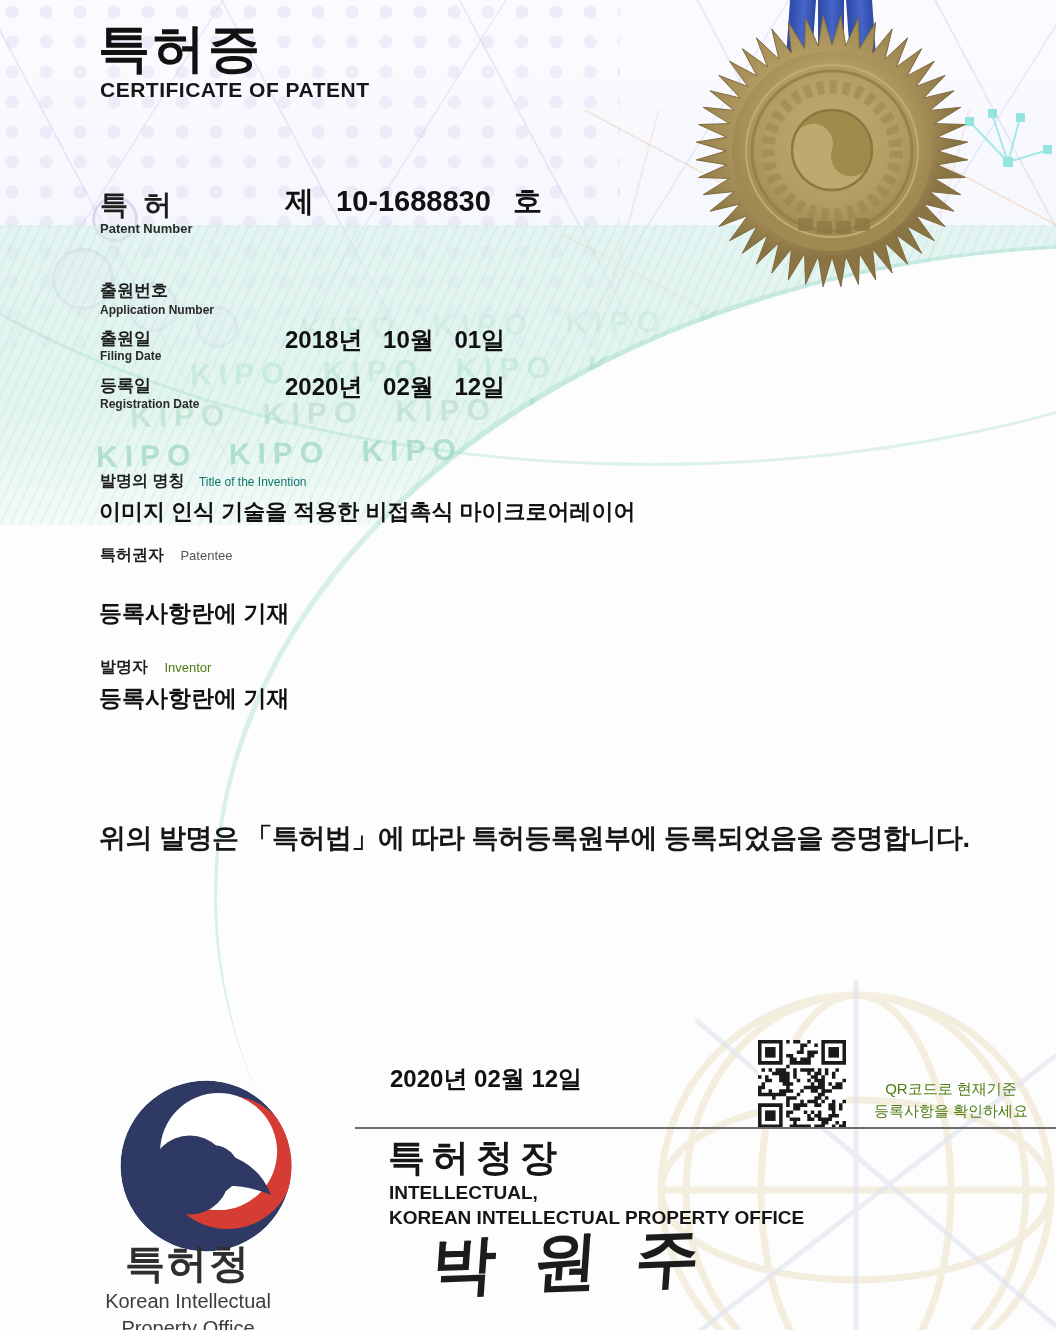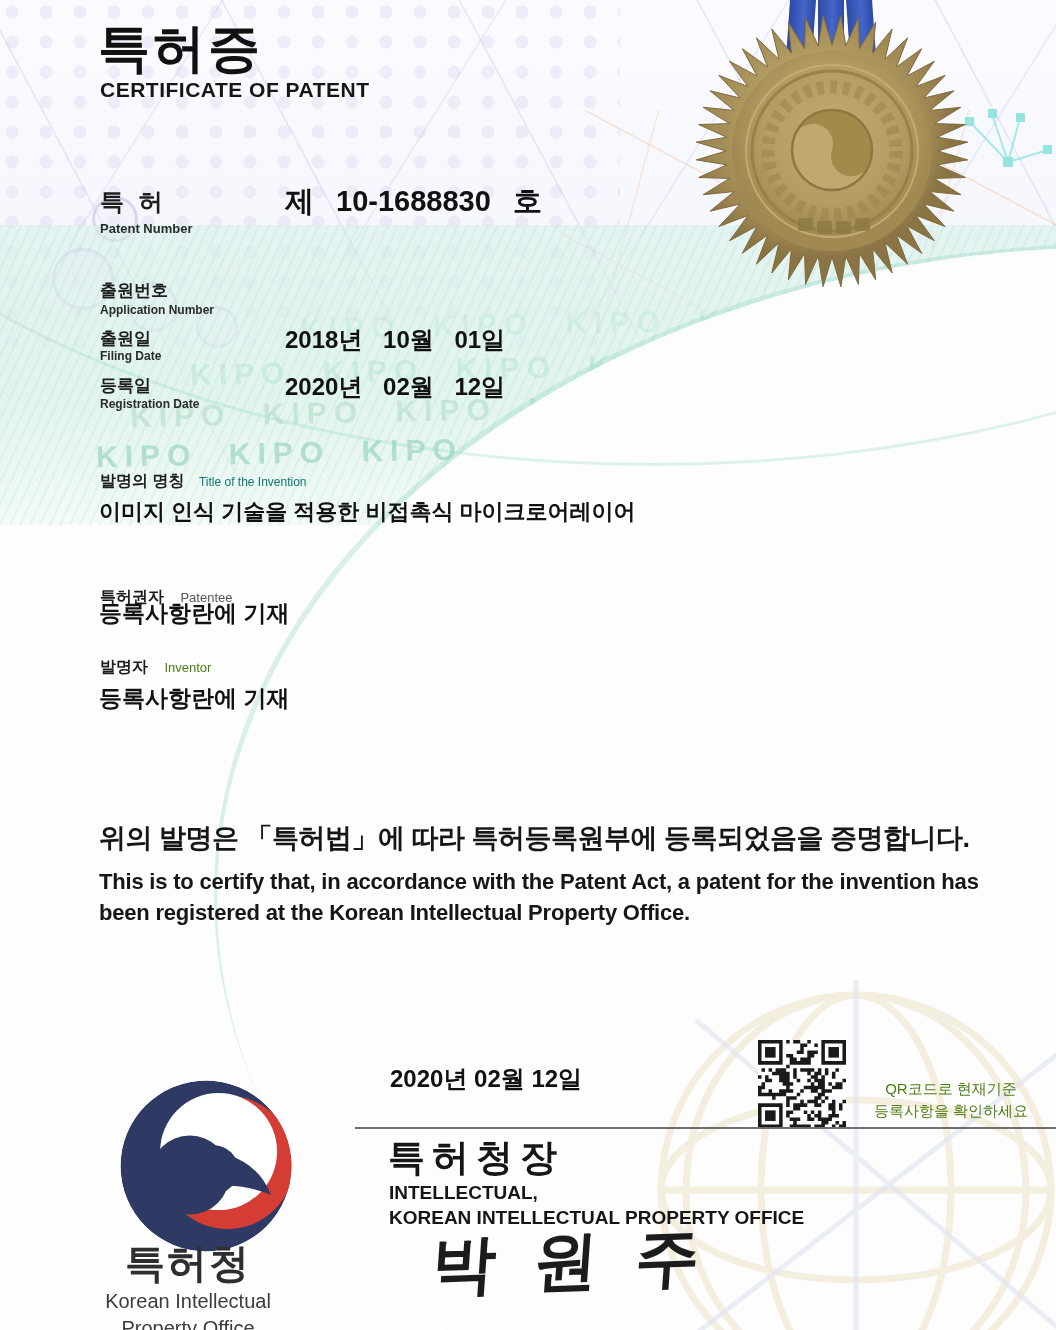--- a/index.html
+++ b/index.html
@@ -137,55 +137,54 @@
       <rect x="106" y="208" width="15" height="13" rx="2"></rect>
         <rect x="125" y="211" width="15" height="13" rx="2"></rect>
       <rect x="144" y="211" width="15" height="13" rx="2"></rect>
         <rect x="163" y="208" width="15" height="13" rx="2"></rect>
     </g>
   </svg>
 
   <div class="abs title-kr">특허증</div>
   <div class="abs title-en">CERTIFICATE OF PATENT</div>
 
-  <div class="abs lbl-kr" style="left:100px;top:186px;font-size:24px;letter-spacing:4px;">특 허</div>
+  <div class="abs lbl-kr" style="left:100px;top:186px;font-size:28px;letter-spacing:4px;">특 허</div>
   <div class="abs lbl-en" style="left:100px;top:221px;font-size:13px;">Patent Number</div>
   <div class="abs val wsp" style="left:285px;top:182px;font-size:29px;">제 10-1688830 호</div>
 
   <div class="abs lbl-kr" style="left:100px;top:279px;font-size:17px;">출원번호</div>
   <div class="abs lbl-en" style="left:100px;top:303px;font-size:12px;">Application Number</div>
 
   <div class="abs lbl-kr" style="left:100px;top:327px;font-size:17px;">출원일</div>
   <div class="abs lbl-en" style="left:100px;top:349px;font-size:12px;">Filing Date</div>
   <div class="abs val wsp" style="left:285px;top:324px;font-size:24px;">2018년 10월 01일</div>
 
   <div class="abs lbl-kr" style="left:100px;top:374px;font-size:17px;">등록일</div>
   <div class="abs lbl-en" style="left:100px;top:397px;font-size:12px;">Registration Date</div>
   <div class="abs val wsp" style="left:285px;top:371px;font-size:24px;">2020년 02월 12일</div>
 
   <div class="abs" style="left:100px;top:471px;font-size:16px;">
     <span class="lbl-kr" style="font-size:16px;">발명의 명칭</span>
     <span class="lbl-en" style="font-size:12px;font-weight:normal;color:#0f766e;margin-left:10px;">Title of the Invention</span>
   </div>
   <div class="abs val" style="left:99px;top:497px;font-size:22px;">이미지 인식 기술을 적용한 비접촉식 마이크로어레이어</div>
 
-  <div class="abs" style="left:100px;top:587px;">
+  <div class="abs" style="left:100px;top:545px;">
     <span class="lbl-kr" style="font-size:16px;">특허권자</span>
     <span class="lbl-en" style="font-size:13px;font-weight:normal;color:#555;margin-left:12px;">Patentee</span>
   </div>
   <div class="abs val" style="left:99px;top:598px;font-size:23px;">등록사항란에 기재</div>
 
   <div class="abs" style="left:100px;top:657px;">
     <span class="lbl-kr" style="font-size:16px;">발명자</span>
     <span class="lbl-en" style="font-size:13px;font-weight:normal;color:#4d7c0f;margin-left:12px;">Inventor</span>
   </div>
   <div class="abs val" style="left:99px;top:683px;font-size:23px;">등록사항란에 기재</div>
 
   <div class="abs stmt-kr">위의 발명은 「특허법」에 따라 특허등록원부에 등록되었음을 증명합니다.</div>
-  <div class="abs stmt-en">This is to certify that, in accordance with the Patent Act, a patent for the invention has been registered at the Korean Intellectual Property Office.</div>
 
   <div class="abs val" style="left:390px;top:1063px;font-size:24px;font-weight:600;">2020년 02월 12일</div>
 
   <svg class="abs" style="left:758px;top:1040px;" width="88" height="88" viewBox="0 0 25 25">
     <rect width="25" height="25" fill="#fff"></rect>
     <path id="qr-modules" fill="#1a1a1a" d="M8,0h1v1h-1zM10,0h1v1h-1zM11,0h1v1h-1zM14,0h1v1h-1zM12,1h1v1h-1zM13,1h1v1h-1zM16,1h1v1h-1zM12,2h1v1h-1zM11,3h1v1h-1zM12,3h1v1h-1zM14,3h1v1h-1zM15,3h1v1h-1zM16,3h1v1h-1zM8,4h1v1h-1zM9,4h1v1h-1zM14,4h1v1h-1zM15,4h1v1h-1zM9,5h1v1h-1zM10,5h1v1h-1zM12,5h1v1h-1zM13,5h1v1h-1zM14,5h1v1h-1zM9,6h1v1h-1zM10,6h1v1h-1zM11,6h1v1h-1zM12,6h1v1h-1zM13,6h1v1h-1zM14,6h1v1h-1zM8,7h1v1h-1zM1,8h1v1h-1zM3,8h1v1h-1zM5,8h1v1h-1zM6,8h1v1h-1zM7,8h1v1h-1zM10,8h1v1h-1zM12,8h1v1h-1zM13,8h1v1h-1zM14,8h1v1h-1zM15,8h1v1h-1zM17,8h1v1h-1zM19,8h1v1h-1zM22,8h1v1h-1zM4,9h1v1h-1zM5,9h1v1h-1zM6,9h1v1h-1zM7,9h1v1h-1zM8,9h1v1h-1zM10,9h1v1h-1zM14,9h1v1h-1zM16,9h1v1h-1zM17,9h1v1h-1zM19,9h1v1h-1zM21,9h1v1h-1zM0,10h1v1h-1zM2,10h1v1h-1zM6,10h1v1h-1zM7,10h1v1h-1zM8,10h1v1h-1zM10,10h1v1h-1zM15,10h1v1h-1zM16,10h1v1h-1zM18,10h1v1h-1zM21,10h1v1h-1zM2,11h1v1h-1zM3,11h1v1h-1zM6,11h1v1h-1zM7,11h1v1h-1zM8,11h1v1h-1zM11,11h1v1h-1zM14,11h1v1h-1zM16,11h1v1h-1zM17,11h1v1h-1zM18,11h1v1h-1zM24,11h1v1h-1zM1,12h1v1h-1zM7,12h1v1h-1zM8,12h1v1h-1zM9,12h1v1h-1zM15,12h1v1h-1zM17,12h1v1h-1zM18,12h1v1h-1zM20,12h1v1h-1zM22,12h1v1h-1zM23,12h1v1h-1zM0,13h1v1h-1zM1,13h1v1h-1zM8,13h1v1h-1zM13,13h1v1h-1zM14,13h1v1h-1zM15,13h1v1h-1zM16,13h1v1h-1zM17,13h1v1h-1zM18,13h1v1h-1zM21,13h1v1h-1zM22,13h1v1h-1zM23,13h1v1h-1zM0,14h1v1h-1zM3,14h1v1h-1zM6,14h1v1h-1zM7,14h1v1h-1zM8,14h1v1h-1zM9,14h1v1h-1zM12,14h1v1h-1zM15,14h1v1h-1zM16,14h1v1h-1zM18,14h1v1h-1zM19,14h1v1h-1zM20,14h1v1h-1zM0,15h1v1h-1zM1,15h1v1h-1zM2,15h1v1h-1zM3,15h1v1h-1zM4,15h1v1h-1zM5,15h1v1h-1zM6,15h1v1h-1zM7,15h1v1h-1zM11,15h1v1h-1zM17,15h1v1h-1zM18,15h1v1h-1zM4,16h1v1h-1zM8,16h1v1h-1zM9,16h1v1h-1zM10,16h1v1h-1zM16,16h1v1h-1zM17,16h1v1h-1zM19,16h1v1h-1zM8,17h1v1h-1zM12,17h1v1h-1zM14,17h1v1h-1zM15,17h1v1h-1zM16,17h1v1h-1zM18,17h1v1h-1zM21,17h1v1h-1zM24,17h1v1h-1zM8,18h1v1h-1zM10,18h1v1h-1zM11,18h1v1h-1zM12,18h1v1h-1zM13,18h1v1h-1zM16,18h1v1h-1zM17,18h1v1h-1zM20,18h1v1h-1zM21,18h1v1h-1zM23,18h1v1h-1zM10,19h1v1h-1zM11,19h1v1h-1zM20,19h1v1h-1zM21,19h1v1h-1zM23,19h1v1h-1zM8,20h1v1h-1zM9,20h1v1h-1zM13,20h1v1h-1zM15,20h1v1h-1zM17,20h1v1h-1zM21,20h1v1h-1zM8,21h1v1h-1zM14,21h1v1h-1zM16,21h1v1h-1zM17,21h1v1h-1zM20,21h1v1h-1zM21,21h1v1h-1zM22,21h1v1h-1zM9,22h1v1h-1zM10,22h1v1h-1zM11,22h1v1h-1zM14,22h1v1h-1zM15,22h1v1h-1zM17,22h1v1h-1zM18,22h1v1h-1zM19,22h1v1h-1zM20,22h1v1h-1zM10,23h1v1h-1zM18,23h1v1h-1zM19,23h1v1h-1zM22,23h1v1h-1zM24,23h1v1h-1zM9,24h1v1h-1zM10,24h1v1h-1zM11,24h1v1h-1zM12,24h1v1h-1zM13,24h1v1h-1zM14,24h1v1h-1zM16,24h1v1h-1zM17,24h1v1h-1zM18,24h1v1h-1zM21,24h1v1h-1zM23,24h1v1h-1zM24,24h1v1h-1z"></path>
     <g fill="#1a1a1a">
       <path d="M0,0h7v7h-7z M1,1v5h5v-5z" fill-rule="evenodd"></path>
         <rect x="2" y="2" width="3" height="3"></rect>
       <path d="M18,0h7v7h-7z M19,1v5h5v-5z" fill-rule="evenodd"></path>

